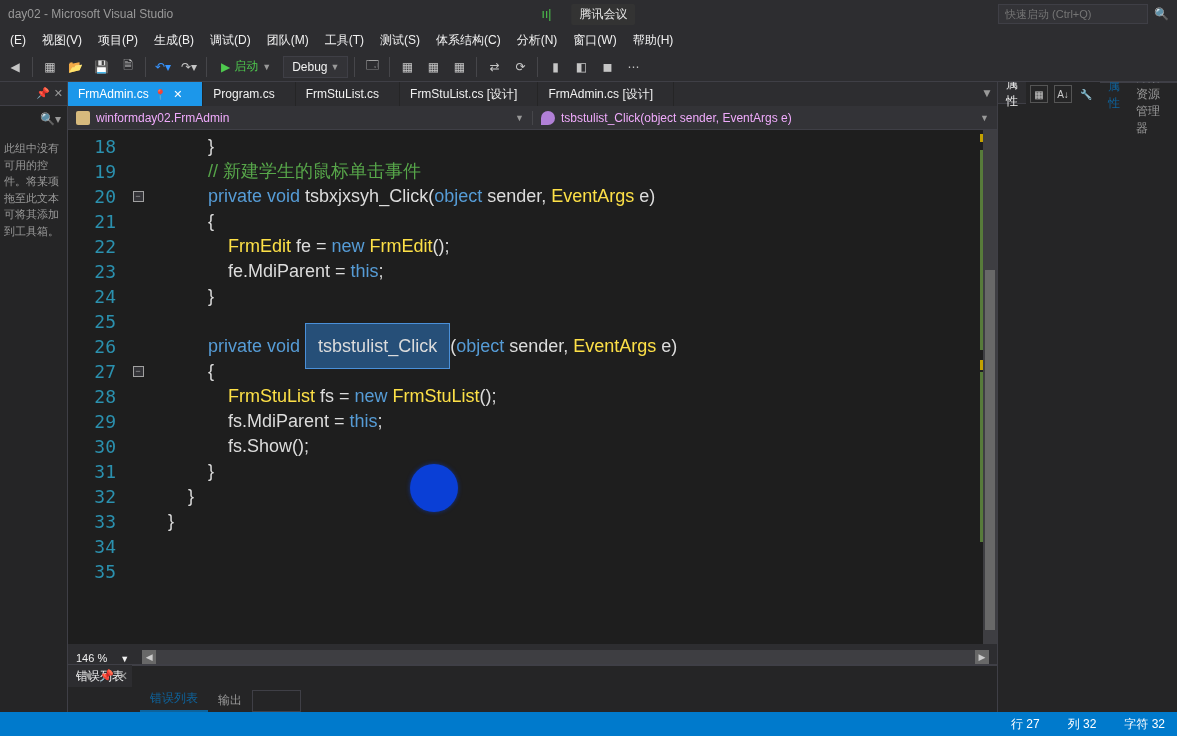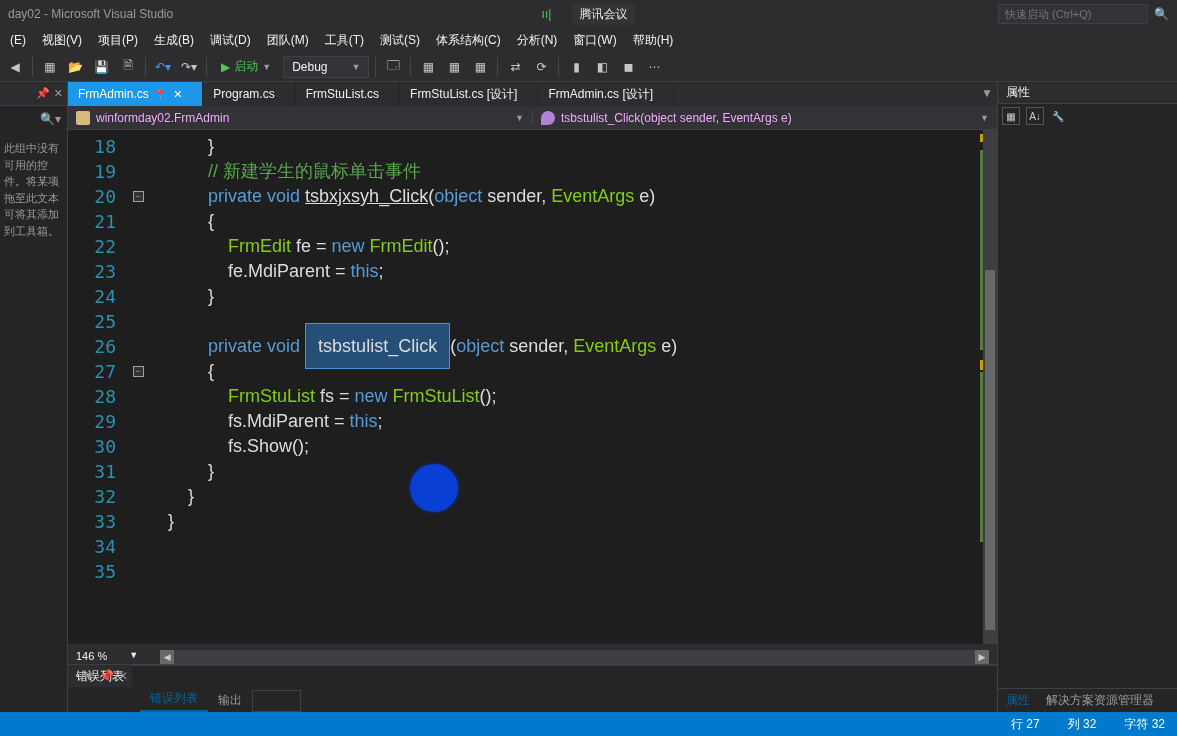--- a/index.html
+++ b/index.html
@@ -18,21 +18,21 @@
 
 .menubar { height: 24px; background: #2d2d30; display: flex; align-items: center; padding: 0 4px; gap: 4px; color: #f1f1f1; }
 .menubar .menuitem { padding: 2px 6px; cursor: default; }
 
 
 .toolbar { height: 30px; background: #2d2d30; border-bottom: 1px solid #3f3f46; display: flex; align-items: center; padding: 0 4px; gap: 4px; }
 .toolbar .tbtn { width: 22px; height: 22px; display: flex; align-items: center; justify-content: center; color: #c5c5c5; cursor: default; }
 .toolbar .sep { width: 1px; height: 20px; background: #46464a; margin: 0 2px; }
 .toolbar .start-btn { display: flex; align-items: center; gap: 4px; padding: 2px 8px; color: #4ec94e; cursor: default; }
 .toolbar .start-btn .play { color: #4ec94e; }
-.toolbar .dropdown { background: #333337; border: 1px solid #3f3f46; color: #f1f1f1; padding: 2px 8px; height: 22px; display: flex; align-items: center; gap: 24px; cursor: default; font-size: 12px; }
+.toolbar .dropdown { background: #333337; border: 1px solid #3f3f46; color: #f1f1f1; padding: 2px 8px; height: 22px; display: flex; align-items: center; gap: 3px; cursor: default; font-size: 12px; }
 .toolbar .dropdown .chev { font-size: 9px; color: #999; }
 
 
 .main { flex: 1; display: flex; overflow: hidden; }
 
 
 .left-panel { width: 68px; background: #252526; border-right: 1px solid #3f3f46; display: flex; flex-direction: column; }
 .left-panel .lp-header { height: 24px; display: flex; align-items: center; justify-content: flex-end; padding: 0 4px; background: #2d2d30; border-bottom: 1px solid #3f3f46; gap: 4px; }
 .left-panel .lp-header .pin { font-size: 11px; color: #999; }
 .left-panel .lp-search { height: 26px; display: flex; align-items: center; justify-content: flex-end; padding: 0 6px; color: #999; }
@@ -61,52 +61,52 @@
 
 .code-container { flex: 1; display: flex; overflow: hidden; position: relative; }
 .gutter { width: 60px; background: #1e1e1e; text-align: right; padding-top: 4px; }
 .gutter .ln { height: 25px; line-height: 25px; padding-right: 12px; color: #2b91af; font-family: "NSimSun", Consolas, monospace; font-size: 18px; }
 .fold-col { width: 20px; background: #1e1e1e; padding-top: 4px; }
 .fold-col .fold { height: 25px; display: flex; align-items: center; justify-content: center; }
 .fold-col .fold .box { width: 11px; height: 11px; border: 1px solid #a0a0a0; background: #333337; display: flex; align-items: center; justify-content: center; font-size: 9px; line-height: 1; color: #a0a0a0; cursor: default; }
 .code { flex: 1; background: #1e1e1e; padding-top: 4px; font-family: "NSimSun", Consolas, monospace; font-size: 18px; overflow: hidden; position: relative; }
 .code .line { height: 25px; line-height: 25px; white-space: pre; color: #dcdcdc; }
 .kw { color: #569cd6; }
-.type { color: #84cc16; }
-.method { color: #dcdcdc; text-decoration: underline; }
+.type { color: #fde047; }
+.method { color: #dcdcdc; }
 .paren { color: #dcdcdc; }
 .comment { color: #57a64a; }
 .sel { background: #264f78; border: 1px solid #4a90d9; padding: 12px; }
 .click-circle { position: absolute; width: 48px; height: 48px; background: #0a3fd6; border-radius: 50%; left: 262px; top: 334px; box-shadow: 0 0 4px rgba(10,63,214,0.6); }
 
 
 .vscroll { position: absolute; right: 0; top: 0; bottom: 0; width: 14px; background: #3e3e42; }
 .vscroll .thumb { position: absolute; top: 140px; height: 360px; left: 2px; right: 2px; background: #686868; }
 .code-container .minimap-marker { position: absolute; right: 14px; width: 3px; }
 .mm-green { background: #577b3a; }
 .mm-yellow { background: #c3a100; }
 
 
-.zoombar { height: 20px; background: #2d2d30; display: flex; align-items: flex-start; padding: 6px 8px; gap: 22px; color: #f1f1f1; font-size: 11px; }
+.zoombar { height: 20px; background: #2d2d30; display: flex; align-items: flex-end; padding: 0 8px; gap: 13px; color: #f1f1f1; font-size: 11px; }
 .zoombar .hscroll { flex: 1; height: 14px; background: #3e3e42; position: relative; }
 .zoombar .hscroll .arrow { position: absolute; top: 0; width: 14px; height: 14px; background: #686868; display: flex; align-items: center; justify-content: center; color: #ccc; font-size: 9px; }
 .zoombar .hscroll .arrow.left { left: 0; }
 .zoombar .hscroll .arrow.right { right: 0; }
 
 
 .error-panel { height: 48px; background: #252526; border-top: 1px solid #3f3f46; display: flex; flex-direction: row; }
 .error-panel .ep-title { height: 22px; background: #2d2d30; display: flex; align-items: center; padding: 0 8px; color: #f1f1f1; position: relative; }
 .error-panel .ep-title .ep-actions { position: absolute; right: 4px; display: flex; gap: 4px; color: #999; }
 .error-panel .ep-tabs { flex: 1; display: flex; align-items: flex-end; padding: 0 8px; gap: 0; border-top: 1px solid #3f3f46; }
 .error-panel .ep-tab { padding: 3px 10px; color: #999; cursor: default; font-size: 12px; }
 .error-panel .ep-tab.active { color: #0e639c; border-bottom: 2px solid #0e639c; }
 .error-panel .ep-tab.hover { border: 1px solid #3f3f46; }
 
 
-.right-panel { width: 180px; background: #252526; border-left: 1px solid #3f3f46; display: flex; flex-direction: column; }
+.right-panel { width: 180px; background: #252526; border-left: 1px solid #3f3f46; display: flex; flex-direction: row; }
 .right-panel .rp-title { height: 22px; background: #2d2d30; display: flex; align-items: center; padding: 0 8px; color: #f1f1f1; border-bottom: 1px solid #3f3f46; }
 .right-panel .rp-toolbar { height: 24px; display: flex; align-items: center; padding: 0 4px; gap: 6px; }
 .right-panel .rp-toolbar .rp-btn { width: 18px; height: 18px; border: 1px solid #555; display: flex; align-items: center; justify-content: center; color: #ccc; font-size: 10px; }
 .right-panel .rp-body { flex: 1; }
 .right-panel .rp-bottom-tabs { height: 24px; display: flex; align-items: center; border-top: 1px solid #3f3f46; }
 .right-panel .rp-btab { padding: 3px 8px; color: #999; cursor: default; font-size: 12px; }
 .right-panel .rp-btab.active { color: #0e639c; }
 
 
 .statusbar { height: 24px; background: #007acc; display: flex; align-items: center; color: #fff; padding: 0 12px; font-size: 12px; }

